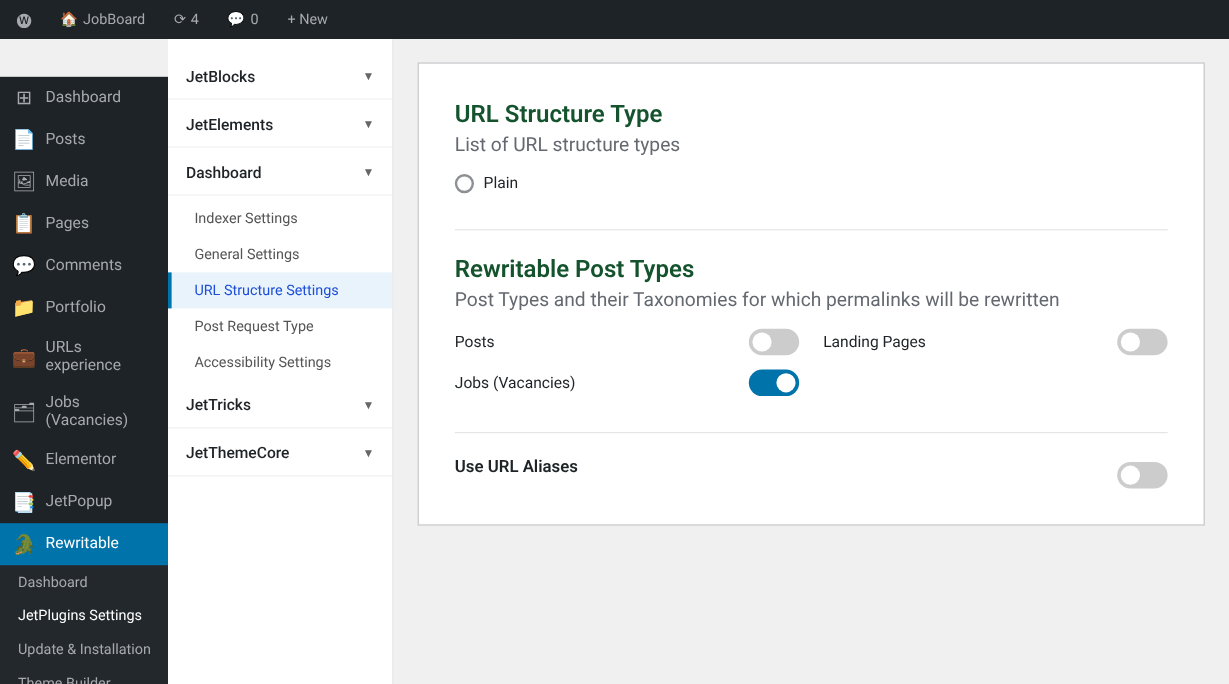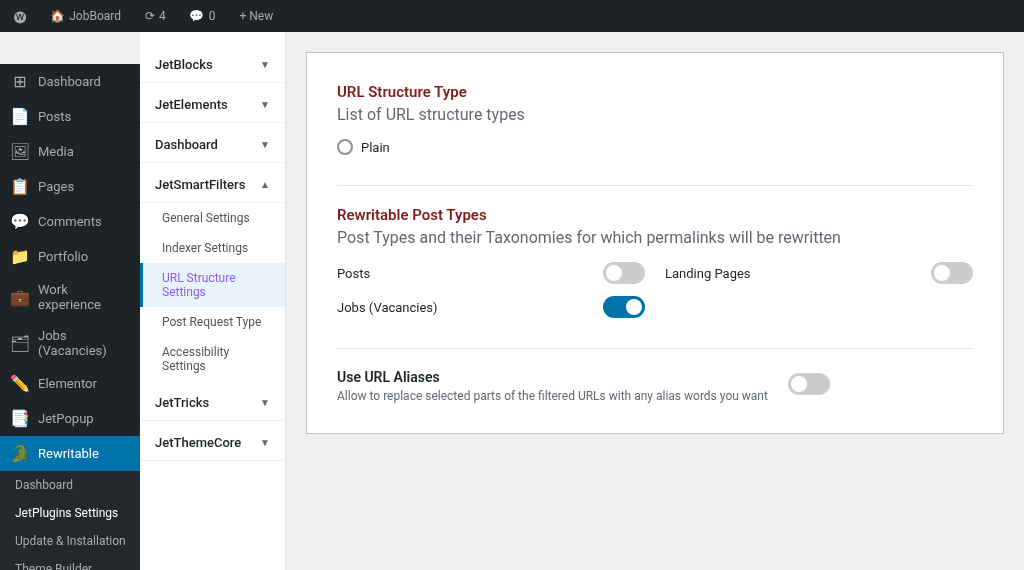--- a/index.html
+++ b/index.html
@@ -34,48 +34,48 @@
     .sidebar-sub-item {
       padding: 7px 10px 7px 15px; font-size: 12px; color: #a7aaad; cursor: pointer;
     }
     .sidebar-sub-item.active { color: #fff; }
 
     
     .main-wrapper { display: flex; flex: 1; margin-top: 32px; overflow: hidden; }
 
     
     .left-panel {
-      width: 146px; background: #fff; border-right: 1px solid #e0e0e0;
+      width: 188px; background: #fff; border-right: 1px solid #e0e0e0;
       overflow-y: auto; padding: 15px 0;
     }
     .plugin-section {
       margin-bottom: 4px;
     }
     .plugin-section-header {
       display: flex; align-items: center; justify-content: space-between;
       padding: 10px 15px; font-size: 13px; font-weight: 500; color: #1d2327;
       cursor: pointer; border-bottom: 1px solid #f0f0f1;
     }
     .plugin-section-arrow { font-size: 10px; color: #666; }
     .plugin-sub-item {
       padding: 8px 15px 8px 22px; font-size: 12px; color: #555; cursor: pointer;
     }
-    .plugin-sub-item.active { background: #e8f3fb; color: #8b5cf6; border-left: 3px solid #0073aa; padding-left: 19px; }
+    .plugin-sub-item.active { background: #e8f3fb; color: #1d4ed8; border-left: 3px solid #0073aa; padding-left: 19px; }
 
     
     .content-area {
       flex: 1; background: #f0f0f1; padding: 20px; overflow-y: auto;
     }
     .settings-card {
       background: #fff; border: 1px solid #c3c4c7; padding: 30px; max-width: 780px;
     }
 
     
     .settings-section { margin-bottom: 30px; }
-    .settings-section-title { font-size: 15px; font-weight: 600; color: #7f1d1d; margin-bottom: 4px; }
+    .settings-section-title { font-size: 20px; font-weight: 600; color: #14532d; margin-bottom: 4px; }
     .settings-section-desc { font-size: 16px; color: #646970; margin-bottom: 15px; }
     .settings-divider { border: none; border-top: 1px solid #e5e5e5; margin: 20px 0; }
 
     
     .radio-group { display: flex; flex-direction: column; gap: 8px; }
     .radio-item { display: flex; align-items: center; gap: 8px; }
     .radio-input {
       width: 16px; height: 16px; border-radius: 50%; border: 2px solid #8c8f94;
       display: flex; align-items: center; justify-content: center; cursor: pointer; flex-shrink: 0;
     }
@@ -97,21 +97,21 @@
     .toggle.on::after { left: 23px; }
 
     .rewritable-grid {
       display: grid; grid-template-columns: 1fr 1fr; gap: 12px 20px; margin-bottom: 20px;
     }
     .rewritable-item { display: flex; align-items: center; justify-content: space-between; }
     .rewritable-label { font-size: 13px; color: #1d2327; }
 
     
     .alias-section { }
-    .alias-header { display: flex; align-items: flex-start; justify-content: flex-start; }
+    .alias-header { display: flex; align-items: flex-start; justify-content: space-between; }
     .alias-title { font-size: 14px; font-weight: 600; color: #1d2327; margin-bottom: 4px; }
     .alias-desc { font-size: 12px; color: #646970; }
 
     
     ::-webkit-scrollbar { width: 6px; }
     ::-webkit-scrollbar-track { background: #f1f1f1; }
     ::-webkit-scrollbar-thumb { background: #ccc; border-radius: 3px; }
   </style>
 </head>
 <body>
@@ -159,21 +159,21 @@
     <div class="sidebar-item">
       <span class="sidebar-item-icon">💬</span>
       <span>Comments</span>
     </div>
     <div class="sidebar-item">
       <span class="sidebar-item-icon">📁</span>
       <span>Portfolio</span>
     </div>
     <div class="sidebar-item">
       <span class="sidebar-item-icon">💼</span>
-      <span>Work experience</span>
+      <span>URLs experience</span>
     </div>
     <div class="sidebar-item">
       <span class="sidebar-item-icon">🗂</span>
       <span>Jobs (Vacancies)</span>
     </div>
     <div class="sidebar-item">
       <span class="sidebar-item-icon">✏️</span>
       <span>Elementor</span>
     </div>
     <div class="sidebar-item">
@@ -219,29 +219,25 @@
     </div>
 
     <div class="plugin-section">
       <div class="plugin-section-header">
         <span>Dashboard</span>
         <span class="plugin-section-arrow">▼</span>
       </div>
     </div>
 
     <div class="plugin-section">
-      <div class="plugin-section-header">
-        <span>JetSmartFilters</span>
-        <span class="plugin-section-arrow">▲</span>
+      <div class="plugin-sub-item">
+        <span>Indexer Settings</span>
       </div>
       <div class="plugin-sub-item">
         <span>General Settings</span>
-      </div>
-      <div class="plugin-sub-item">
-        <span>Indexer Settings</span>
       </div>
       <div class="plugin-sub-item active">
         <span>URL Structure Settings</span>
       </div>
       <div class="plugin-sub-item">
         <span>Post Request Type</span>
       </div>
       <div class="plugin-sub-item">
         <span>Accessibility Settings</span>
       </div>
@@ -297,21 +293,20 @@
           </div>
         </div>
       </div>
 
       <hr class="settings-divider">
 
       <div class="alias-section">
         <div class="alias-header">
           <div>
             <div class="alias-title">Use URL Aliases</div>
-            <div class="alias-desc">Allow to replace selected parts of the filtered URLs with any alias words you want</div>
           </div>
           <div class="toggle" style="margin-left:20px; margin-top:4px; flex-shrink:0;"></div>
         </div>
       </div>
 
     </div>
   </div>
 
 </div>
 

